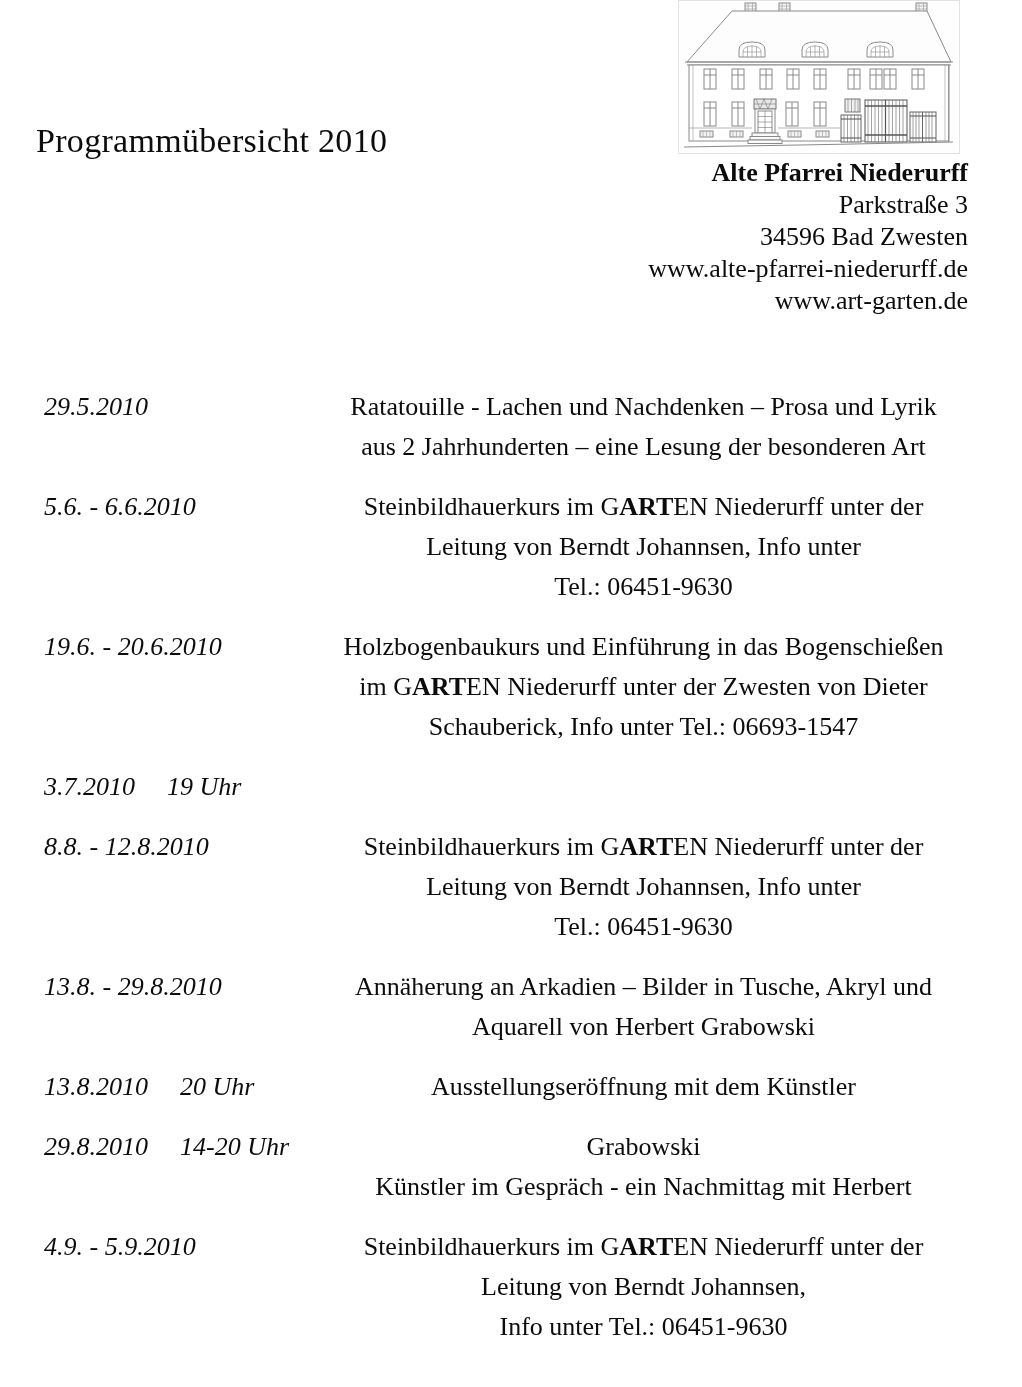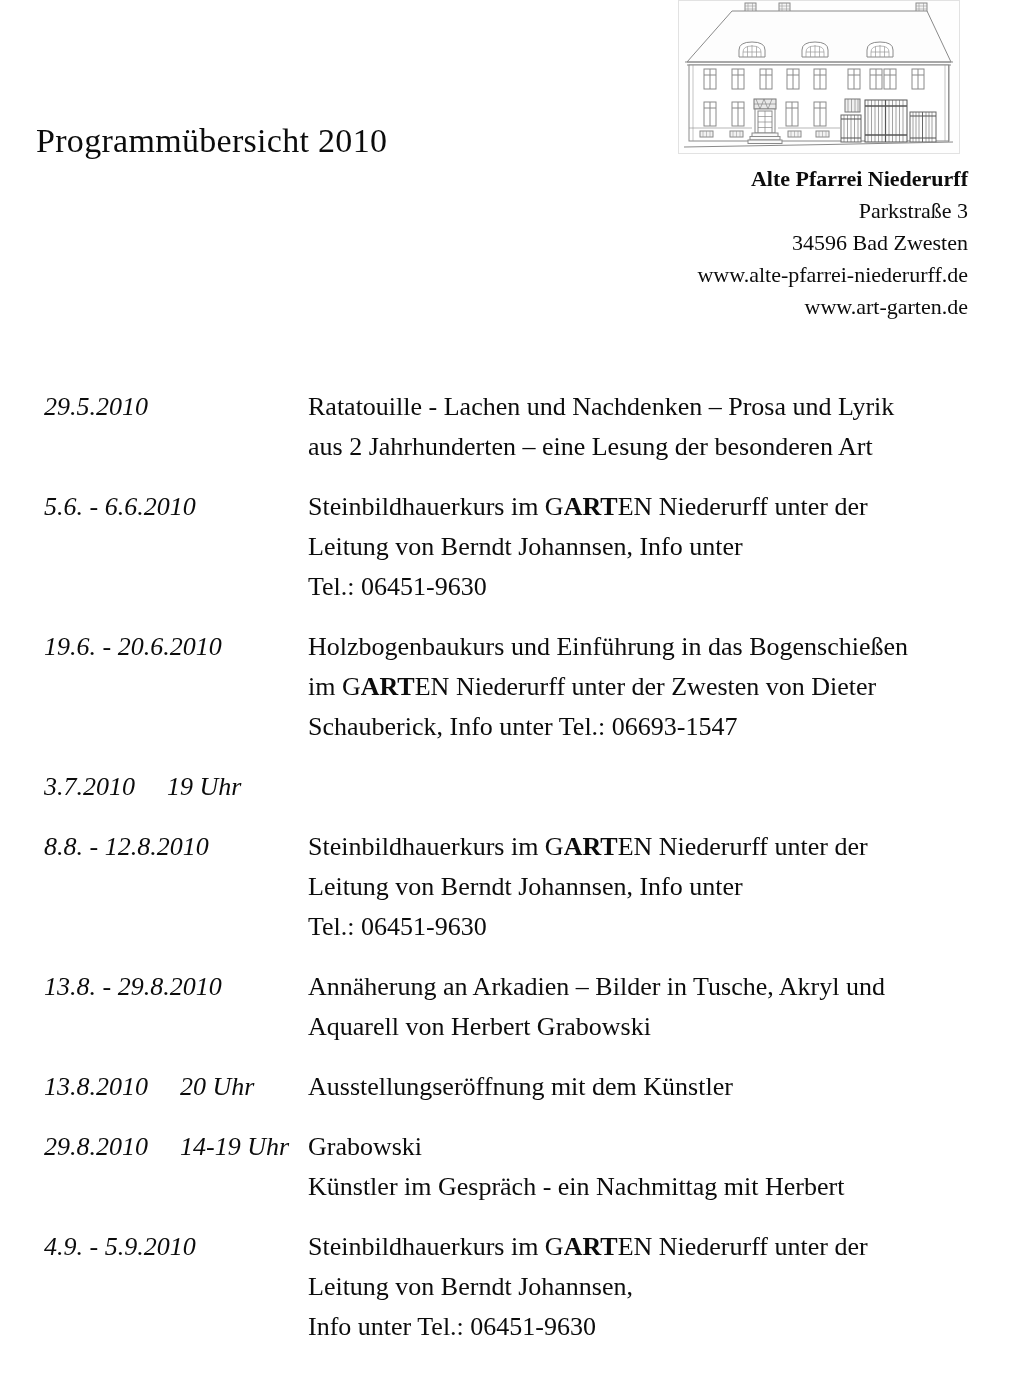--- a/index.html
+++ b/index.html
@@ -23,23 +23,23 @@
     white-space:nowrap;
   }
   .house{
     position:absolute;
     left:678px;
     top:0;
   }
   .address{
     position:absolute;
     right:54px;
-    top:163px;
+    top:157px;
     text-align:right;
-    font-size:22px;
+    font-size:26px;
     line-height:32px;
     white-space:nowrap;
   }
   .address .org-name{font-weight:bold;}
   .events{
     position:absolute;
     left:44px;
     top:387px;
     width:935px;
   }
@@ -50,21 +50,21 @@
     font-size:26px;
     line-height:40px;
   }
   .event-when{
     flex:none;
     width:264px;
     white-space:nowrap;
     font-style:italic;
   }
   .event-time{margin-left:32px;}
-  .event-desc{flex:1;}
+  .event-desc{flex:1;text-align:center;}
   .desc-line{white-space:nowrap;}
   .desc-line .bold{font-weight:bold;}
 </style>
 </head>
 <body>
 
 <div class="page">
 
   <h1 class="page-title">Programmübersicht 2010</h1>
 
@@ -239,21 +239,21 @@
       <div class="event-when">
         <span class="event-date">13.8.2010</span><span class="event-time">20 Uhr</span>
       </div>
       <div class="event-desc">
           <div class="desc-line"><span>Ausstellungseröffnung mit dem Künstler</span></div>
         </div>
     </div>
 
     <div class="event-row">
       <div class="event-when">
-        <span class="event-date">29.8.2010</span><span class="event-time">14-19 Uhr</span>
+        <span class="event-date">29.8.2010</span><span class="event-time">14-20 Uhr</span>
       </div>
       <div class="event-desc">
           <div class="desc-line"><span>Grabowski</span></div>
           <div class="desc-line"><span>Künstler im Gespräch - ein Nachmittag mit Herbert</span></div>
         </div>
     </div>
 
     <div class="event-row">
       <div class="event-when">
         <span class="event-date">4.9. - 5.9.2010</span>

